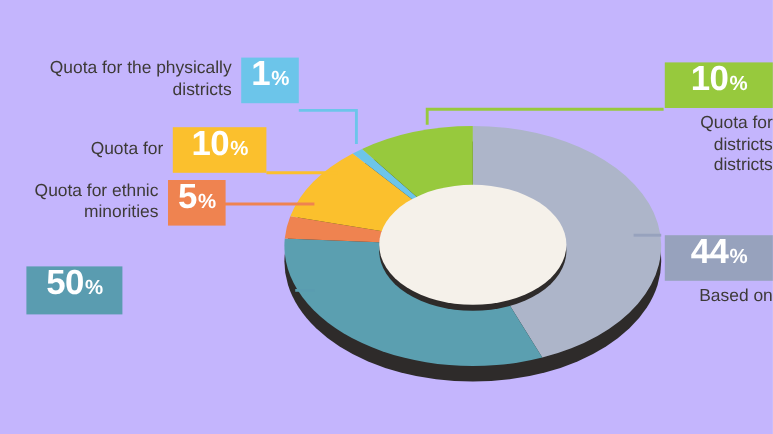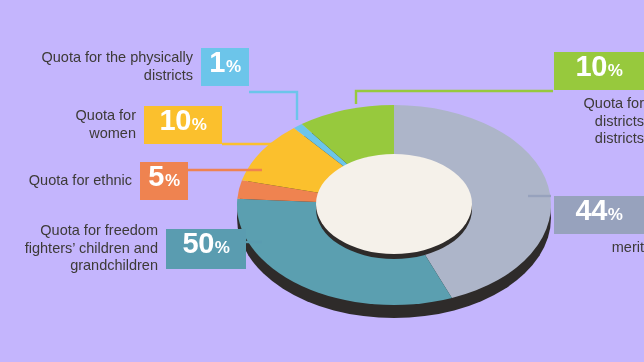--- a/index.html
+++ b/index.html
@@ -123,44 +123,39 @@
     </div>
     <div class="callout-box" style="background:#6cc5ea; width:48px; height:38px;">
       <span class="val">1</span>
       <span class="pct">%</span>
     </div>
   </div>
 
   <div class="callout row" style="left:64px; top:106px;">
     <div class="lbl lbl-right" style="width:72px; margin-right:8px;">
       <div>Quota for</div>
-      <div>women</div>
     </div>
     <div class="callout-box" style="background:#fbc02d; width:78px; height:38px;">
       <span class="val">10</span>
       <span class="pct">%</span>
     </div>
   </div>
 
-  <div class="callout row" style="left:22px; top:162px;">
+  <div class="callout row" style="left:22px; top:150px;">
     <div class="lbl lbl-right" style="width:110px; margin-right:8px;">
       <div>Quota for ethnic</div>
+      <div>minorities</div>
     </div>
     <div class="callout-box" style="background:#ef8350; width:48px; height:38px;">
       <span class="val">5</span>
       <span class="pct">%</span>
     </div>
   </div>
 
   <div class="callout row" style="left:22px; top:222px;">
-    <div class="lbl lbl-right" style="width:136px; margin-right:8px;">
-      <div>Quota for freedom</div>
-      <div>fighters’ children and</div>
-      <div>grandchildren</div>
-    </div>
     <div class="callout-box" style="background:#5a9cb0; width:80px; height:40px;">
       <span class="val">50</span>
       <span class="pct">%</span>
     </div>
   </div>
 
   <div class="callout stack" style="left:544px; top:52px; width:100px;">
     <div class="callout-box" style="background:#97c93d; width:90px; height:38px;">
       <span class="val">10</span>
       <span class="pct">%</span>
@@ -171,17 +166,17 @@
       <div>districts</div>
     </div>
   </div>
 
   <div class="callout stack" style="left:544px; top:196px; width:100px;">
     <div class="callout-box" style="background:#97a2bd; width:90px; height:38px;margin-left:19px;">
       <span class="val">44</span>
       <span class="pct">%</span>
     </div>
     <div class="lbl lbl-right" style="margin-top:5px;">
-      <div>merit</div>
+      <div>Based on</div>
     </div>
   </div>
 
 </div>
 
 </body></html>

